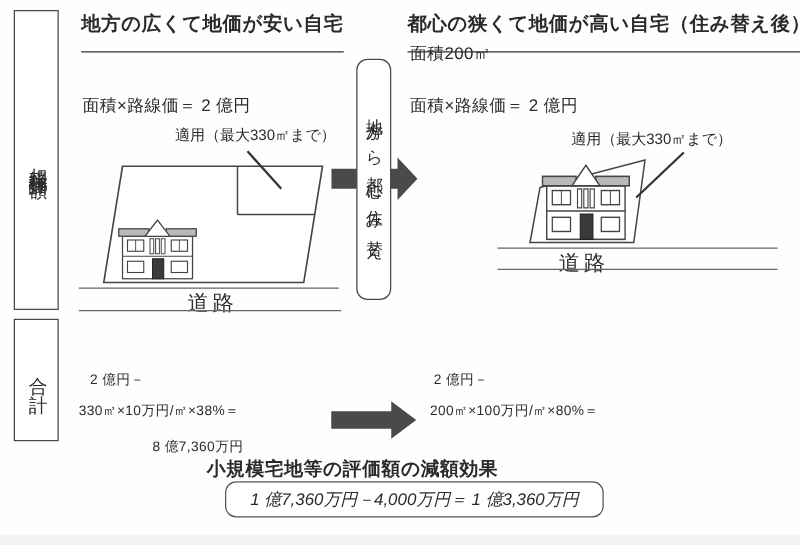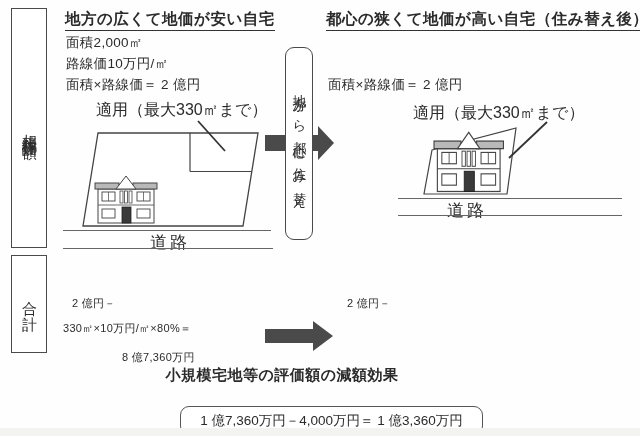--- a/index.html
+++ b/index.html
@@ -11,24 +11,24 @@
   .vbox{
     border:1.5px solid #4a4a4a;background:#fff;
     display:flex;align-items:center;justify-content:center;
   }
   .vtext{
     writing-mode:vertical-rl;text-orientation:upright;
     font-size:15px;color:#2b2b2b;
   }
   .ptitle{
     font-size:15.5px;font-weight:bold;letter-spacing:.5px;
-    border-bottom:1.5px solid #333;padding-bottom:0;white-space:nowrap;
+    border-bottom:1.5px solid #333;padding-bottom:11px;white-space:nowrap;
   }
   .pline{font-size:13.5px;white-space:nowrap;letter-spacing:.3px;}
-  .note{font-size:16px;white-space:nowrap;}
+  .note{font-size:12px;white-space:nowrap;margin-left:44px;}
   .roadline{border-top:1.2px solid #666;height:0;}
   .roadlabel{font-size:17px;letter-spacing:3px;}
   .calc{font-size:11px;white-space:nowrap;letter-spacing:.3px;margin-top:30px;}
   .caption{font-size:15px;font-weight:600;text-align:center;letter-spacing:.5px;}
   .formulabox{
     border:1.5px solid #555;border-radius:9px;background:#fff;
     display:flex;align-items:center;justify-content:center;
     font-size:13.5px;white-space:nowrap;
   }
   .botstrip{background:#f3f3f2;}
@@ -40,22 +40,20 @@
 <div id="stage">
 
   <div class="abs vbox" style="left:11px;top:8px;width:34px;height:238px;">
     <span class="vtext" style="letter-spacing:2px;">相続税評価額</span>
   </div>
   <div class="abs vbox" style="left:11px;top:255px;width:34px;height:96px;">
     <span class="vtext" style="letter-spacing:15px;">合計</span>
   </div>
 
   <div class="abs ptitle" style="left:65px;top:9px;">地方の広くて地価が安い自宅</div>
-  <div class="abs pline" style="left:66px;top:34px;">面積2,000㎡</div>
-  <div class="abs pline" style="left:66px;top:55px;">路線価10万円/㎡</div>
   <div class="abs pline" style="left:66px;top:76px;">面積×路線価＝ 2 億円</div>
   <div class="abs note" style="left:96px;top:100px;">適用（最大330㎡まで）</div>
 
   <svg class="abs" style="left:55px;top:118px;" width="225" height="115" viewBox="0 0 225 115">
     <polygon points="43,15 203,15 188,108 28,108" fill="#ffffff" stroke="#444" stroke-width="1.3"></polygon>
     <line x1="135" y1="15" x2="135" y2="53.5" stroke="#444" stroke-width="1.2"></line>
     <line x1="135" y1="53.5" x2="197" y2="53.5" stroke="#444" stroke-width="1.2"></line>
     <line x1="143" y1="3" x2="170" y2="33" stroke="#333" stroke-width="1.8"></line>
     <g transform="translate(40,57)">
       <rect x="3" y="14" width="56" height="34" fill="#fff" stroke="#444" stroke-width="1"></rect>
@@ -80,20 +78,21 @@
   <div class="abs roadline" style="left:63px;top:248px;width:210px;"></div>
 
   <svg class="abs" style="left:265px;top:120px;" width="72" height="46" viewBox="0 0 72 46">
     <polygon points="0,15 53,15 53,6 69,23 53,40 53,31 0,31" fill="#4a4a4a"></polygon>
   </svg>
   <div class="abs vbox" style="left:285px;top:47px;width:26px;height:191px;border-radius:9px;">
     <span class="vtext" style="font-size:13.5px;letter-spacing:4px;">地方から都心に住み替え</span>
   </div>
 
   <div class="abs ptitle" style="left:326px;top:9px;">都心の狭くて地価が高い自宅（住み替え後）</div>
+  <div class="abs pline" style="left:328px;top:34px;">面積200㎡</div>
   <div class="abs pline" style="left:328px;top:76px;">面積×路線価＝ 2 億円</div>
   <div class="abs note" style="left:413px;top:103px;">適用（最大330㎡まで）</div>
 
   <svg class="abs" style="left:398px;top:100px;" width="230" height="97" viewBox="0 0 230 97">
     <polygon points="34,50 118,28 109,94 26,94" fill="#ffffff" stroke="#444" stroke-width="1.2"></polygon>
     <line x1="149" y1="22" x2="111" y2="58" stroke="#333" stroke-width="1.8"></line>
     <g transform="translate(36,31) scale(1.12,1.26)">
       <rect x="3" y="14" width="56" height="34" fill="#fff" stroke="#444" stroke-width="1"></rect>
       <line x1="3" y1="30" x2="59" y2="30" stroke="#444" stroke-width="0.8"></line>
       <rect x="0" y="8" width="24" height="6" fill="#b9b9b9" stroke="#444" stroke-width="1"></rect>
@@ -109,28 +108,29 @@
       <rect x="7" y="34" width="13" height="9" fill="#fff" stroke="#444" stroke-width="0.9"></rect>
       <rect x="42" y="34" width="13" height="9" fill="#fff" stroke="#444" stroke-width="0.9"></rect>
       <rect x="27" y="32" width="9" height="16" fill="#3a3a3a" stroke="#222" stroke-width="0.8"></rect>
     </g>
   </svg>
   <div class="abs roadline" style="left:398px;top:198px;width:224px;"></div>
   <div class="abs roadlabel" style="left:447px;top:199px;">道路</div>
   <div class="abs roadline" style="left:398px;top:215px;width:224px;"></div>
 
   <div class="abs calc" style="left:72px;top:266px;">2 億円－</div>
-  <div class="abs calc" style="left:63px;top:291px;">330㎡×10万円/㎡×80%＝</div>
+  <div class="abs calc" style="left:63px;top:291px;">330㎡×10万円/㎡×38%＝</div>
   <div class="abs calc" style="left:122px;top:320px;">8 億7,360万円</div>
 
   <div class="abs calc" style="left:347px;top:266px;">2 億円－</div>
+  <div class="abs calc" style="left:344px;top:291px;">200㎡×100万円/㎡×80%＝</div>
 
   <svg class="abs" style="left:263px;top:318px;" width="72" height="36" viewBox="0 0 72 36">
     <polygon points="2,11 50,11 50,3 70,18 50,33 50,25 2,25" fill="#4a4a4a"></polygon>
   </svg>
 
   <div class="abs caption" style="left:0;top:366px;width:564px;">小規模宅地等の評価額の減額効果</div>
-  <div class="abs formulabox" style="left:180px;top:406px;width:301px;height:27px;">
+  <div class="abs formulabox" style="left:180px;top:385px;width:301px;height:27px;font-style:italic;">
     <span>1 億7,360万円－4,000万円＝ 1 億3,360万円</span>
   </div>
 
   <div class="abs botstrip" style="left:0;top:428px;width:640px;height:8px;"></div>
 </div>
 
 </body></html>

